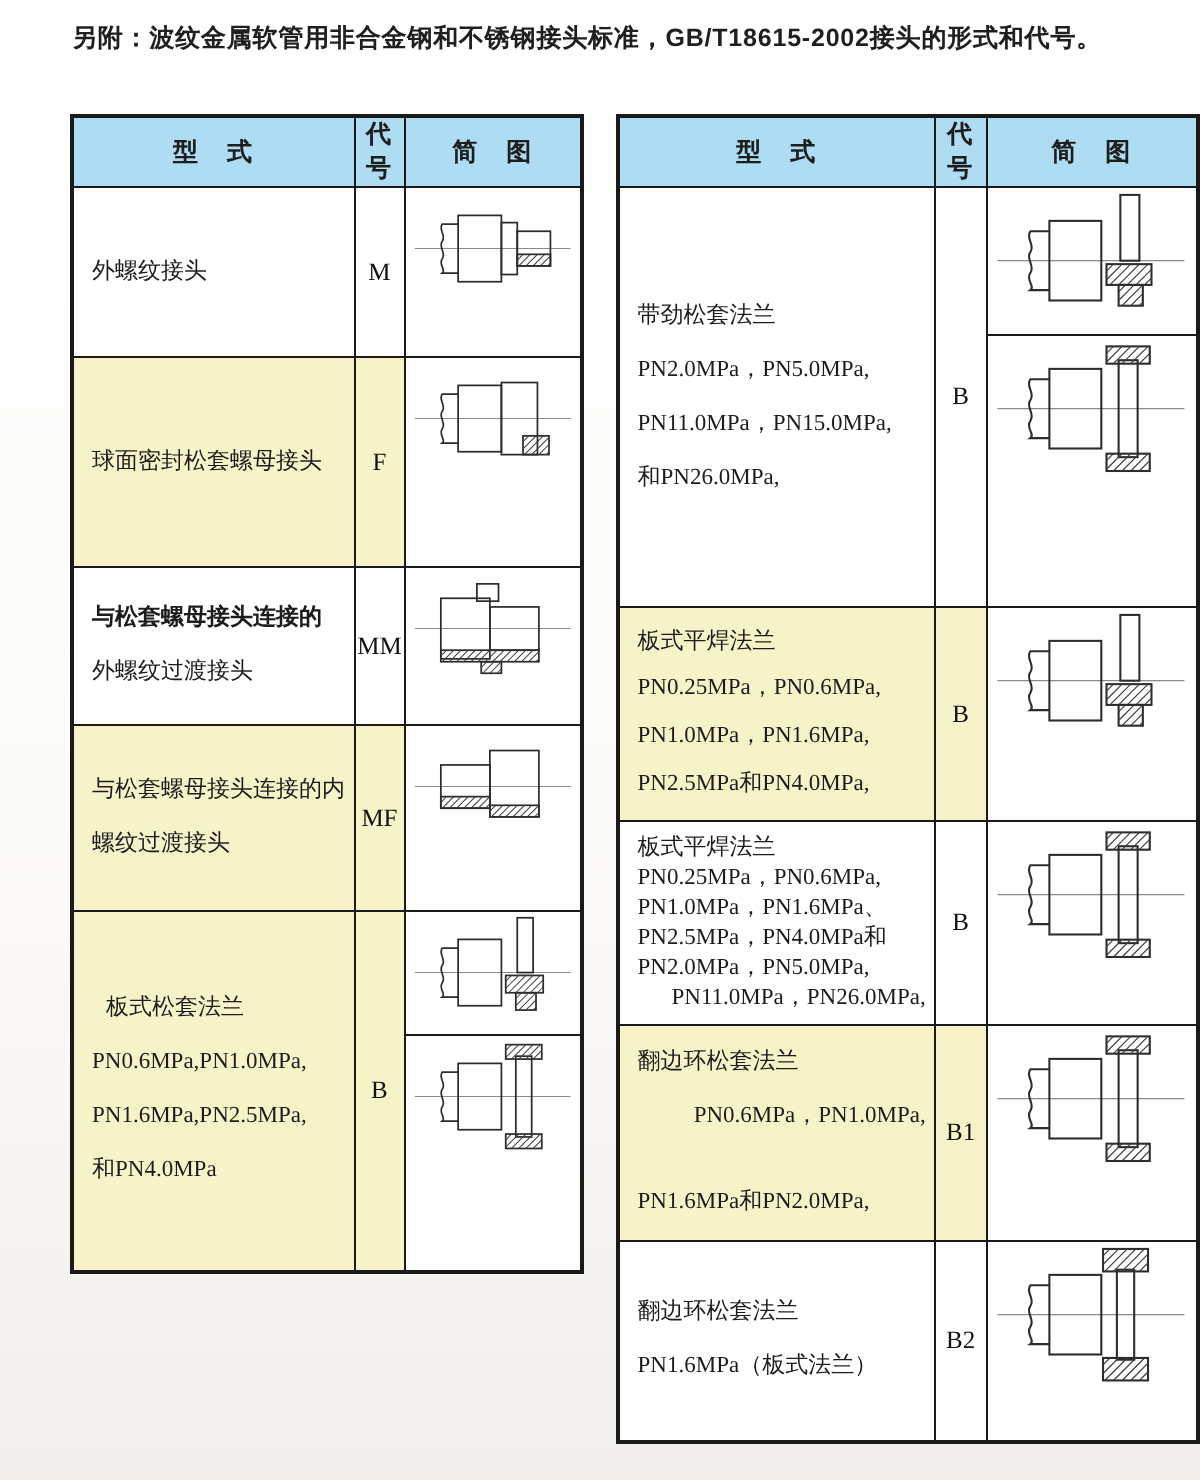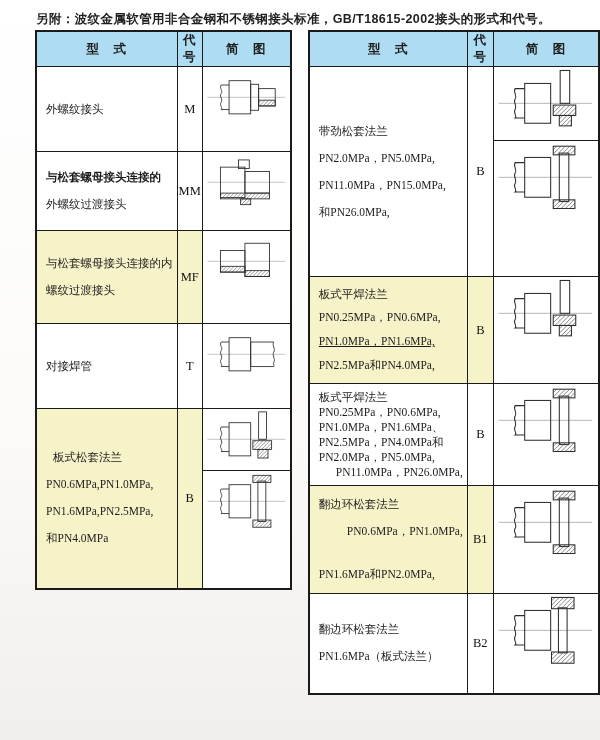--- a/index.html
+++ b/index.html
@@ -12,21 +12,21 @@
     position:relative;width:600px;height:740px;overflow:hidden;
     background:linear-gradient(180deg,#ffffff 0%,#fbfaf8 60%,#f1efeb 100%);
   }
   .doc-title{
     position:absolute;left:36px;top:11px;
     font-family:"Liberation Sans","DejaVu Sans",sans-serif;
     font-weight:bold;font-size:12.5px;color:#1f1f1f;letter-spacing:0.4px;
     white-space:nowrap;
   }
   .tables{
-    position:absolute;left:35px;top:30px;
+    position:absolute;left:35px;top:57px;
     display:flex;gap:16px;align-items:flex-start;
   }
   table.ftable{
     border-collapse:collapse;table-layout:fixed;background:#ffffff;
     border:2.5px solid var(--border,#1a1a1a);
   }
   table.ftable th, table.ftable td{
     border:1.5px solid var(--border,#1a1a1a);
     padding:0;overflow:hidden;
   }
@@ -93,20 +93,45 @@
                     <line x1="74" y1="54" x2="82" y2="46" class="ht"></line>
                     <line x1="79" y1="54" x2="87" y2="46" class="ht"></line>
                     <line x1="84" y1="54" x2="92" y2="46" class="ht"></line>
                     <line x1="89" y1="54" x2="96" y2="47" class="ht"></line>
                     <line x1="94" y1="54" x2="96" y2="52" class="ht"></line>
                   </svg>
                 </div>
               </div>
             </td>
           </tr>
+          <tr class="hl" style="height: 105px;">
+            <td class="tcell">
+              <div class="tline" style="line-height: 27px;">球面密封松套螺母接头</div>
+            </td>
+            <td class="ccell">F</td>
+            <td class="dcell">
+              <div class="dstack">
+                <div class="dsub">
+                  <svg viewBox="0 0 112 84" preserveAspectRatio="xMidYMid meet">
+                    <line x1="2" y1="42" x2="110" y2="42" class="cl"></line>
+                    <path d="M32 25 H21 C18 29 24 33 21 37 C18 41 24 45 21 49 C18 53 24 57 21 59 H32" class="st"></path>
+                    <rect x="32" y="19" width="30" height="46" class="st"></rect>
+                    <rect x="62" y="17" width="25" height="50" class="st"></rect>
+                    <rect x="77" y="54" width="18" height="13" class="st"></rect>
+                    <line x1="77" y1="58" x2="81" y2="54" class="ht"></line>
+                    <line x1="77" y1="63" x2="86" y2="54" class="ht"></line>
+                    <line x1="78" y1="67" x2="91" y2="54" class="ht"></line>
+                    <line x1="83" y1="67" x2="95" y2="55" class="ht"></line>
+                    <line x1="88" y1="67" x2="95" y2="60" class="ht"></line>
+                    <line x1="93" y1="67" x2="95" y2="65" class="ht"></line>
+                  </svg>
+                </div>
+              </div>
+            </td>
+          </tr>
           <tr class="" style="height: 79px;">
             <td class="tcell">
               <div class="tline" style="line-height: 27px; font-weight: bold;">与松套螺母接头连接的</div>
               <div class="tline" style="line-height: 27px; font-family: Liberation Mono, monospace;">外螺纹过渡接头</div>
             </td>
             <td class="ccell">MM</td>
             <td class="dcell">
               <div class="dstack">
                 <div class="dsub">
                   <svg viewBox="0 0 112 84" preserveAspectRatio="xMidYMid meet">
@@ -169,41 +194,20 @@
                     <line x1="65" y1="63" x2="73" y2="55" class="ht"></line>
                     <line x1="70" y1="63" x2="78" y2="55" class="ht"></line>
                     <line x1="75" y1="63" x2="83" y2="55" class="ht"></line>
                     <line x1="80" y1="63" x2="88" y2="55" class="ht"></line>
                     <line x1="85" y1="63" x2="88" y2="60" class="ht"></line>
                   </svg>
                 </div>
               </div>
             </td>
           </tr>
-          <tr class="" style="height: 85px;">
-            <td class="tcell">
-              <div class="tline" style="line-height: 27px;">对接焊管</div>
-            </td>
-            <td class="ccell">T</td>
-            <td class="dcell">
-              <div class="dstack">
-                <div class="dsub">
-                  <svg viewBox="0 0 112 84" preserveAspectRatio="xMidYMid meet">
-                    <line x1="2" y1="42" x2="110" y2="42" class="cl"></line>
-                    <path d="M32 25 H21 C18 29 24 33 21 37 C18 41 24 45 21 49 C18 53 24 57 21 59 H32" class="st"></path>
-                    <rect x="32" y="19" width="30" height="46" class="st"></rect>
-                    <line x1="62" y1="25" x2="94" y2="25" class="st"></line>
-                    <line x1="62" y1="59" x2="94" y2="59" class="st"></line>
-                    <line x1="62" y1="25" x2="62" y2="59" class="st"></line>
-                    <path d="M94 25 C91 30 97 34 94 39 C91 44 97 48 94 53 C92 56 96 57 94 59" class="st"></path>
-                  </svg>
-                </div>
-              </div>
-            </td>
-          </tr>
           <tr class="hl" style="height: 180px;">
             <td class="tcell">
               <div class="tline" style="line-height: 27px; padding-left: 16px;">板式松套法兰</div>
               <div class="tline" style="line-height: 27px;">PN0.6MPa,PN1.0MPa,</div>
               <div class="tline" style="line-height: 27px;">PN1.6MPa,PN2.5MPa,</div>
               <div class="tline" style="line-height: 27px;">和PN4.0MPa</div>
             </td>
             <td class="ccell">B</td>
             <td class="dcell">
               <div class="dstack">
@@ -328,21 +332,21 @@
                     <line x1="89" y1="78" x2="90" y2="77" class="ht"></line>
                   </svg>
                 </div>
               </div>
             </td>
           </tr>
           <tr class="hl" style="height: 107px;">
             <td class="tcell">
               <div class="tline" style="line-height: 23.75px;">板式平焊法兰</div>
               <div class="tline" style="line-height: 23.75px;">PN0.25MPa，PN0.6MPa,</div>
-              <div class="tline" style="line-height: 23.75px; text-decoration: underline;">PN1.0MPa，PN1.6MPa,</div>
+              <div class="tline" style="line-height: 23.75px;">PN1.0MPa，PN1.6MPa,</div>
               <div class="tline" style="line-height: 23.75px;">PN2.5MPa和PN4.0MPa,</div>
             </td>
             <td class="ccell">B</td>
             <td class="dcell">
               <div class="dstack">
                 <div class="dsub">
                   <svg viewBox="0 0 112 84" preserveAspectRatio="xMidYMid meet">
                     <line x1="2" y1="42" x2="110" y2="42" class="cl"></line>
                     <path d="M32 25 H21 C18 29 24 33 21 37 C18 41 24 45 21 49 C18 53 24 57 21 59 H32" class="st"></path>
                     <rect x="32" y="19" width="30" height="46" class="st"></rect>

